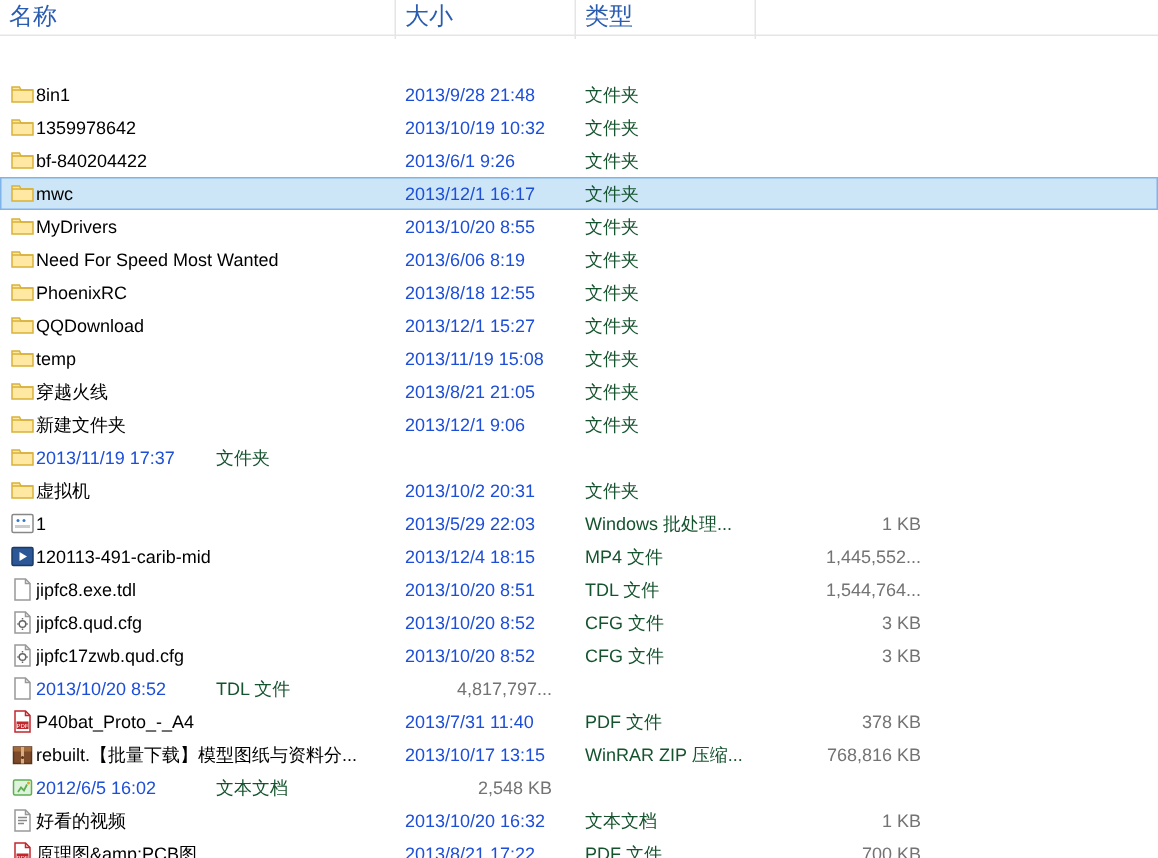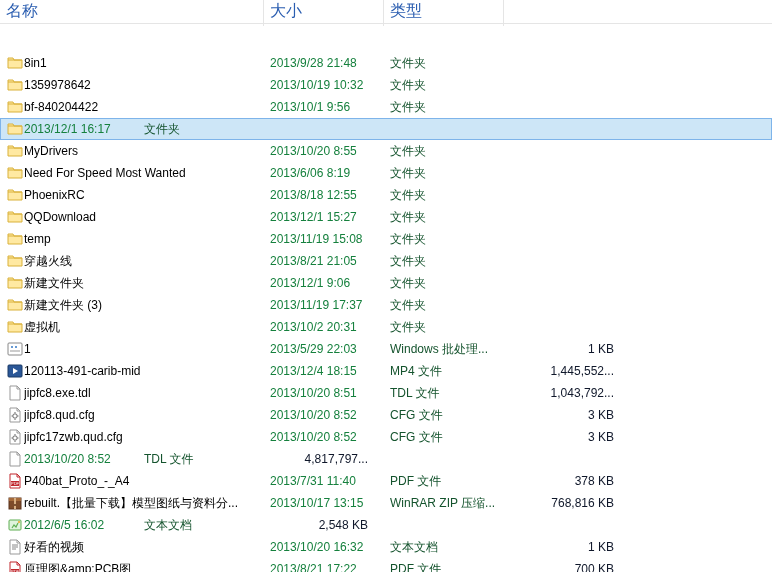--- a/index.html
+++ b/index.html
@@ -49,31 +49,31 @@
     flex-shrink: 0;
   }
   .row .name {
     flex: 0 0 246px;
     overflow: hidden;
     text-overflow: ellipsis;
     padding-right: 4px;
   }
   .row .date {
     flex: 0 0 120px;
-    color: #15803d;
+    color: #1d4ed8;
   }
   .row .type {
     flex: 0 0 120px;
     color: #14532d;
     overflow: hidden;
     text-overflow: ellipsis;
   }
   .row .size {
     flex: 0 0 120px;
-    color: #0f172a;
+    color: #737373;
     text-align: right;
     padding-right: 16px;
   }
   .col-name { flex: 0 0 264px; }
   .col-date { flex: 0 0 120px; }
   .col-type { flex: 0 0 120px; }
   .col-size { flex: 0 0 120px; }
   svg { display: block; }
 </style>
 </head>
@@ -111,31 +111,32 @@
       <span class="size"></span>
     </div>
     <div class="row">
       <span class="icon">
         <svg width="16" height="16" viewBox="0 0 16 16">
           <path d="M1 3h5l1 2h8v8H1z" fill="#ffe9a2" stroke="#d9b13b"></path>
           <path d="M1 5h14" stroke="#d9b13b"></path>
         </svg>
       </span>
       <span class="name">bf-840204422</span>
-      <span class="date">2013/10/1 9:56</span>
+      <span class="date">2013/6/1 9:26</span>
       <span class="type">文件夹</span>
       <span class="size"></span>
     </div>
     <div class="row sel">
       <span class="icon">
         <svg width="16" height="16" viewBox="0 0 16 16">
           <path d="M1 3h5l1 2h8v8H1z" fill="#ffe9a2" stroke="#d9b13b"></path>
           <path d="M1 5h14" stroke="#d9b13b"></path>
         </svg>
       </span>
+      <span class="name">mwc</span>
       <span class="date">2013/12/1 16:17</span>
       <span class="type">文件夹</span>
       <span class="size"></span>
     </div>
     <div class="row">
       <span class="icon">
         <svg width="16" height="16" viewBox="0 0 16 16">
           <path d="M1 3h5l1 2h8v8H1z" fill="#ffe9a2" stroke="#d9b13b"></path>
           <path d="M1 5h14" stroke="#d9b13b"></path>
         </svg>
@@ -217,21 +218,20 @@
       <span class="type">文件夹</span>
       <span class="size"></span>
     </div>
     <div class="row">
       <span class="icon">
         <svg width="16" height="16" viewBox="0 0 16 16">
           <path d="M1 3h5l1 2h8v8H1z" fill="#ffe9a2" stroke="#d9b13b"></path>
           <path d="M1 5h14" stroke="#d9b13b"></path>
         </svg>
       </span>
-      <span class="name">新建文件夹 (3)</span>
       <span class="date">2013/11/19 17:37</span>
       <span class="type">文件夹</span>
       <span class="size"></span>
     </div>
     <div class="row">
       <span class="icon">
         <svg width="16" height="16" viewBox="0 0 16 16">
           <path d="M1 3h5l1 2h8v8H1z" fill="#ffe9a2" stroke="#d9b13b"></path>
           <path d="M1 5h14" stroke="#d9b13b"></path>
         </svg>
@@ -270,21 +270,21 @@
     <div class="row">
       <span class="icon">
         <svg width="16" height="16" viewBox="0 0 16 16">
           <path d="M3 1h7l3 3v11H3z" fill="#fff" stroke="#999"></path>
           <path d="M10 1v3h3" fill="none" stroke="#999"></path>
         </svg>
       </span>
       <span class="name">jipfc8.exe.tdl</span>
       <span class="date">2013/10/20 8:51</span>
       <span class="type">TDL 文件</span>
-      <span class="size">1,043,792...</span>
+      <span class="size">1,544,764...</span>
     </div>
     <div class="row">
       <span class="icon">
         <svg width="16" height="16" viewBox="0 0 16 16">
           <path d="M3 1h7l3 3v11H3z" fill="#fff" stroke="#999"></path>
           <path d="M10 1v3h3" fill="none" stroke="#999"></path>
           <circle cx="8" cy="9" r="2.2" fill="none" stroke="#666"></circle>
           <path d="M8 5v1M8 12v1M4.5 9h1M10.5 9h1" stroke="#666"></path>
         </svg>
       </span>

